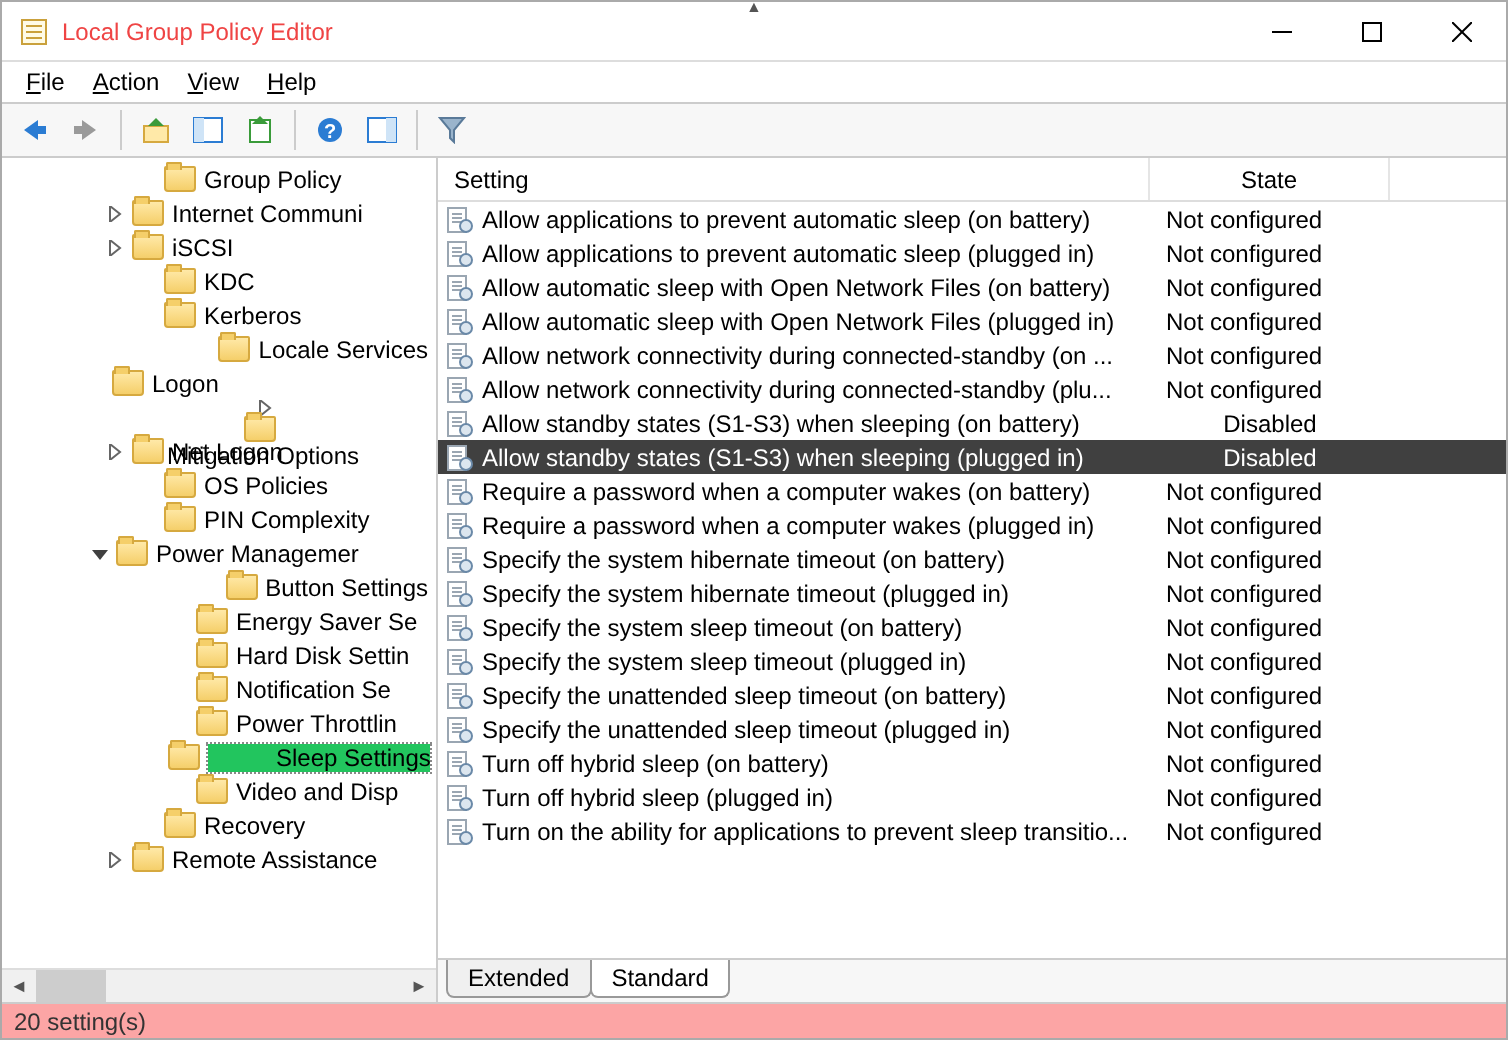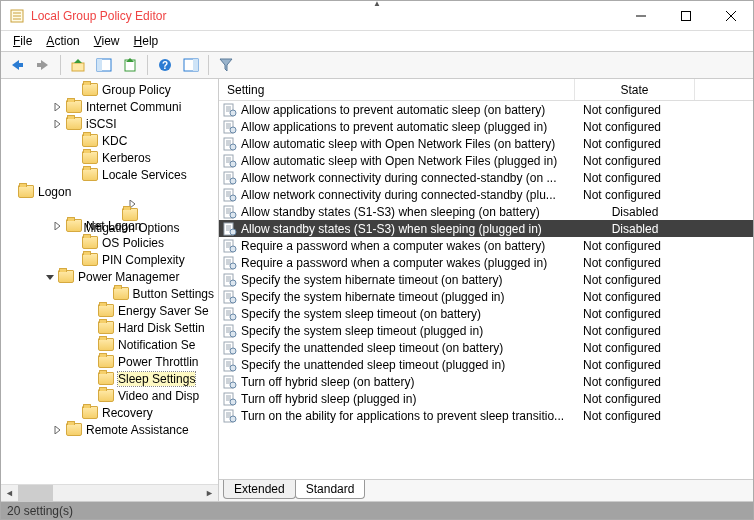--- a/index.html
+++ b/index.html
@@ -117,22 +117,23 @@
     position: absolute;
     top: -3px; left: 0;
     width: 6px; height: 3px;
     background: #f5cf6a;
     border: 1px solid #d6a93f;
     border-bottom: none;
     border-radius: 1px 1px 0 0;
   }
   .tree-label { font-size: 12px; color: #000; }
   .tree-row.selected .tree-label {
-    background: #fef9c3;
+    background: #22c55e;
     outline: 1px dotted #888;
+    padding-left: 34px;
   }
   .hscroll {
     height: 17px;
     background: #f0f0f0;
     border-top: 1px solid #ddd;
     display: flex;
     align-items: center;
   }
   .hscroll .arrow {
     width: 17px; height: 17px;
@@ -231,21 +232,21 @@
   .tab.inactive { background: #f0f0f0; }
   
   .statusbar {
     height: 18px;
     border-top: 1px solid #ccc;
     padding: 0 6px;
     font-size: 12px;
     color: #333;
     display: flex;
     align-items: center;
-    background: #a3a3a3;
+    background: #fca5a5;
   }
   
   .list-body::-webkit-scrollbar { width: 17px; }
   .list-body::-webkit-scrollbar-track { background: #f0f0f0; }
   .list-body::-webkit-scrollbar-thumb { background: #cdcdcd; }
   .list-body::-webkit-scrollbar-button {
     background: #f0f0f0; height: 17px; display: block;
   }
 </style>
 </head>
@@ -372,26 +373,26 @@
           <div class="tree-row" style="padding-left: 64px;">
             <span class="tree-exp"></span>
             <span class="tree-icon"></span>
             <span class="tree-label">KDC</span>
           </div>
           <div class="tree-row" style="padding-left: 64px;">
             <span class="tree-exp"></span>
             <span class="tree-icon"></span>
             <span class="tree-label">Kerberos</span>
           </div>
-          <div class="tree-row" style="padding-left: 64px;">
+          <div class="tree-row" style="padding-left: 64px; justify-content: flex-end;">
             <span class="tree-exp"></span>
             <span class="tree-icon"></span>
             <span class="tree-label">Locale Services</span>
           </div>
-          <div class="tree-row" style="">
+          <div class="tree-row" style=" margin-left: 38px;">
             <span class="tree-exp"></span>
             <span class="tree-icon"></span>
             <span class="tree-label">Logon</span>
           </div>
           <div class="tree-row" style="padding-left: 48px; flex-direction: column;">
             <span class="tree-exp">
               <svg width="8" height="8">
                 <path d="M1 0 L6 4 L1 8 Z" fill="none" stroke="#666"></path>
               </svg>
             </span>

